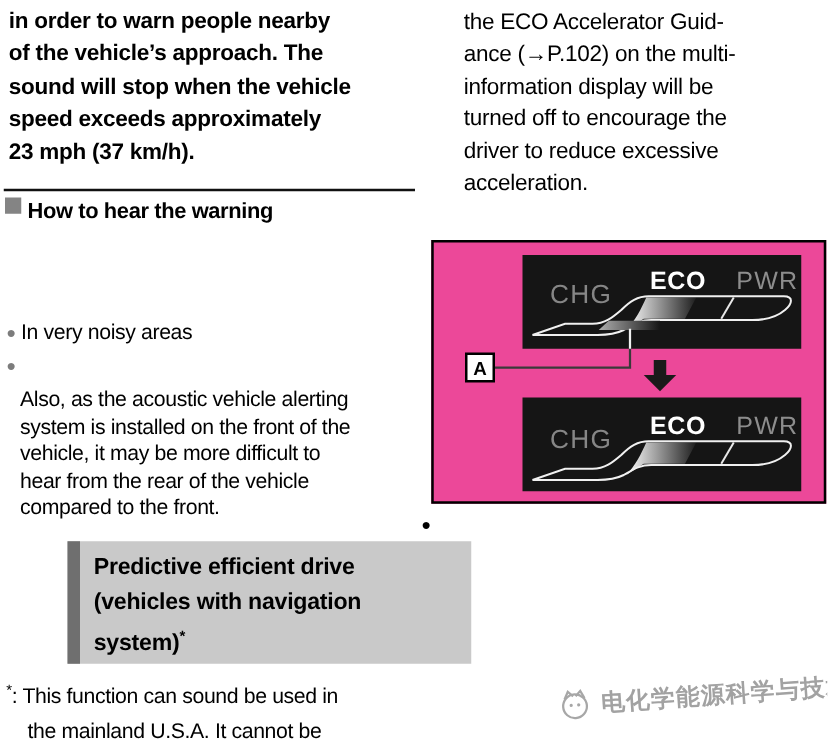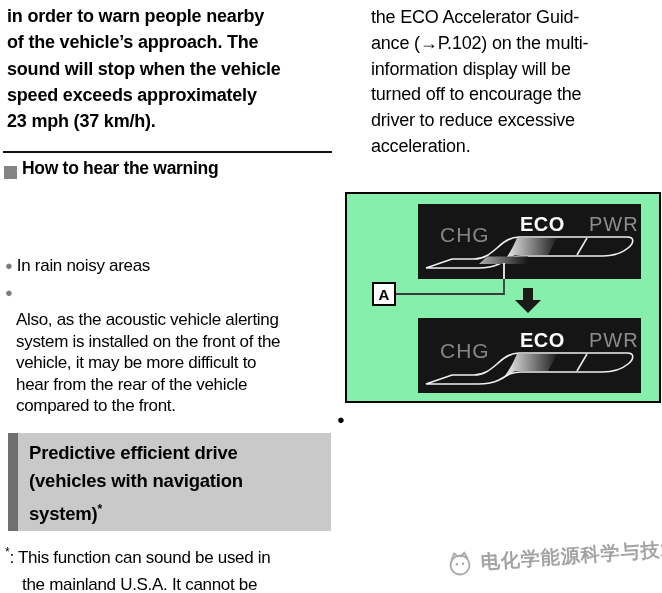--- a/index.html
+++ b/index.html
@@ -6,39 +6,40 @@
   .page{
     position:relative;width:662px;height:593px;background:#ffffff;overflow:hidden;
     font-family:"Liberation Sans", sans-serif;color:#000;
   }
   .abs{position:absolute;}
   .plines{white-space:pre-line;margin:0;}
   
   .p-lg{font-size:18px;line-height:26.3px;letter-spacing:-0.2px;font-weight:bold;}
   .p-sm{font-size:17px;line-height:21.6px;letter-spacing:-0.3px;}
   .rule{background:#111;height:2px;}
-  .sec-head{display:flex;align-items:flex-end;font-weight:bold;font-size:17.5px;letter-spacing:-0.3px;}
+  .sec-head{display:flex;align-items:flex-start;font-weight:bold;font-size:17.5px;letter-spacing:-0.3px;}
   .sq{width:13px;height:13px;background:#848484;margin-right:5px;flex:0 0 auto;}
   .li-row{display:flex;align-items:flex-start;}
   .dot{font-size:13px;line-height:21px;color:#7c7c7c;margin-right:4px;flex:0 0 auto;}
   .dot.black{color:#000;line-height:23px;}
   .li-label{font-size:17px;letter-spacing:-0.3px;line-height:21px;}
   .topic-box{
     background:#c9c9c9;box-sizing:border-box;
     padding:6px 6px 0 21px;
+    margin-left:46px;
   }
   .topic-bar{position:absolute;left:0;top:0;bottom:0;width:10px;background:#6f6f6f;}
   .topic-title{font-weight:bold;font-size:18.5px;line-height:28px;letter-spacing:-0.2px;}
   .topic-title sup{font-size:12px;}
   .footnote{font-size:17px;line-height:27px;letter-spacing:-0.3px;padding-left:17px;text-indent:-17px;}
   .footnote sup{font-size:12px;}
   
   .r-intro{font-size:18px;line-height:25.8px;letter-spacing:-0.2px;}
   .r-bullet-text{font-size:18px;line-height:22.8px;letter-spacing:-0.3px;}
-  .figure{border:2px solid #000;background:#86efac;box-sizing:border-box;}
+  .figure{border:2px solid #000;background:#ec4899;box-sizing:border-box;}
   .figure svg{display:block;}
   
   .watermark{
     display:flex;align-items:center;gap:5px;color:#9b9b9b;opacity:0.92;
     transform:rotate(-4deg);transform-origin:left center;
     font-size:19px;font-weight:bold;letter-spacing:1px;white-space:nowrap;
   }
 </style>
 </head>
 <body>
@@ -54,21 +55,21 @@
   <div class="abs rule" style="left:3px;top:151px;width:329px;"></div>
 
   <div class="abs sec-head" style="left:4px;top:158px;width:328px;">
     <span class="sq"></span>
     <span>How to hear the warning</span>
   </div>
 
 
   <div class="abs li-row" style="left:5px;top:255px;width:326px;">
     <span class="dot">●</span>
-    <span class="li-label">In rain noisy areas</span>
+    <span class="li-label">In very noisy areas</span>
   </div>
 
   <div class="abs li-row" style="left:5px;top:282px;width:326px;">
     <span class="dot">●</span>
   </div>
 
   <p class="abs plines p-sm" style="left:16px;top:309px;width:330px;">Also, as the acoustic vehicle alerting
 system is installed on the front of the
 vehicle, it may be more difficult to
 hear from the rear of the vehicle

